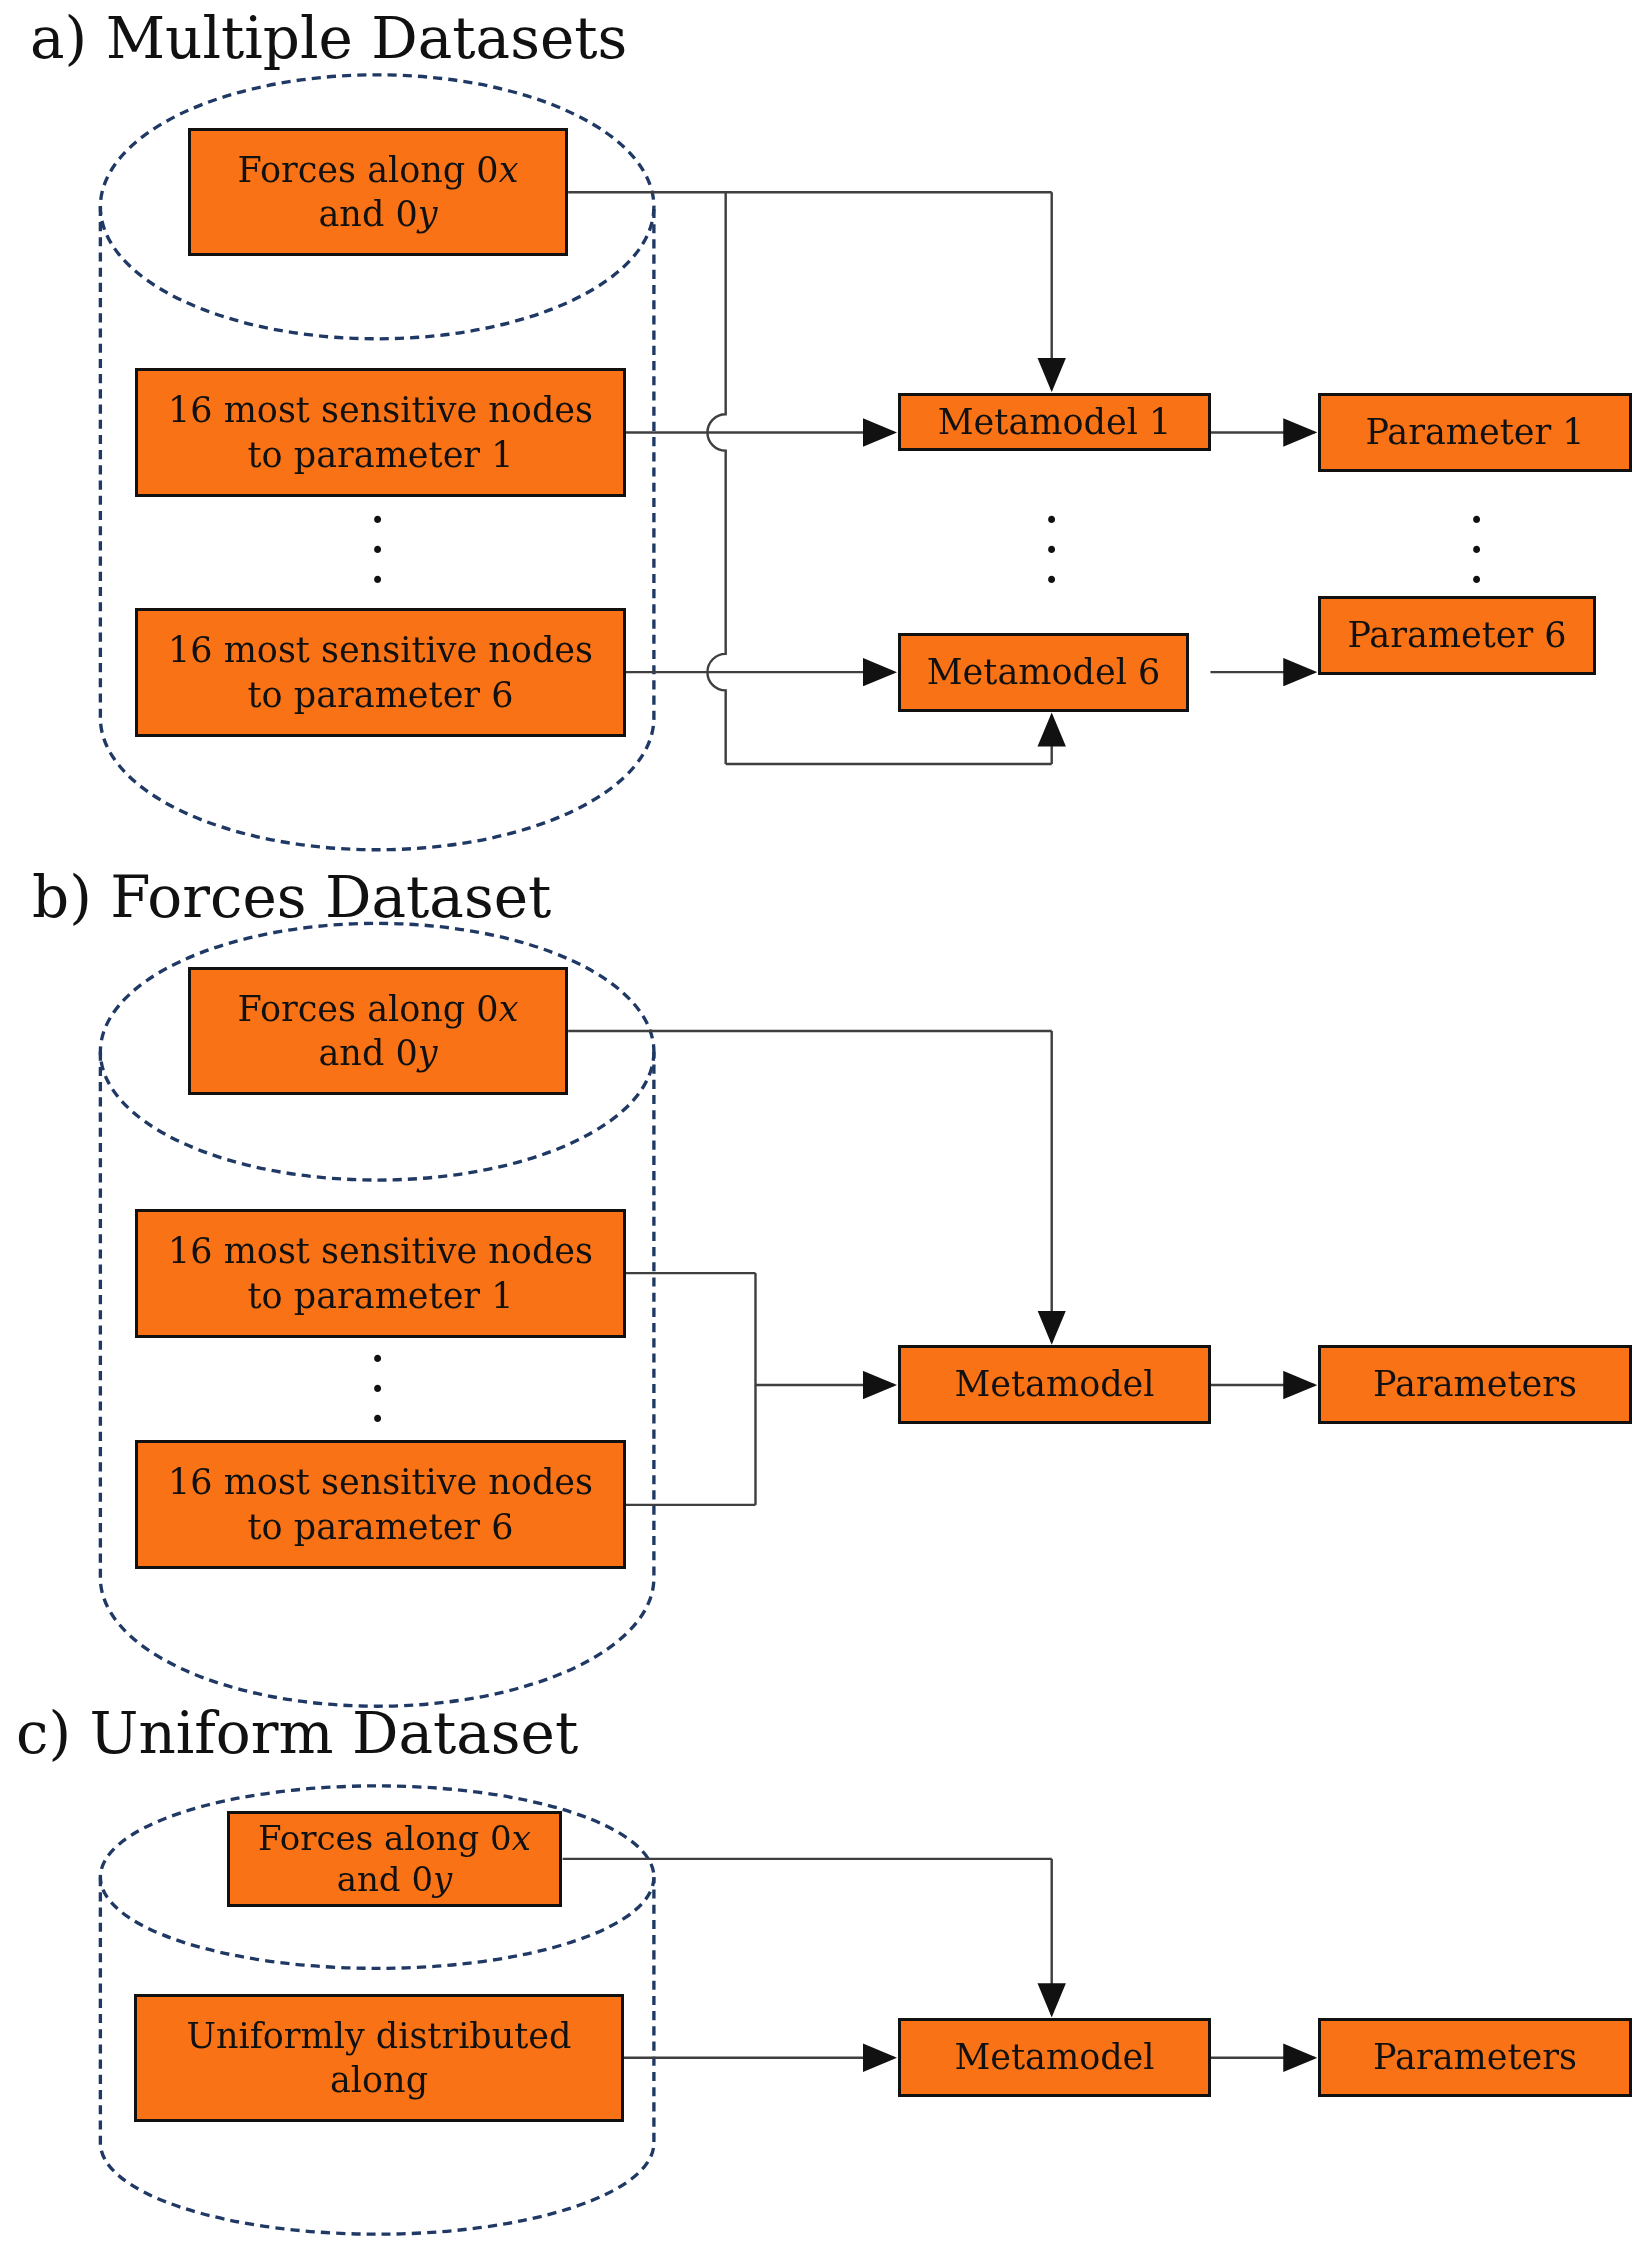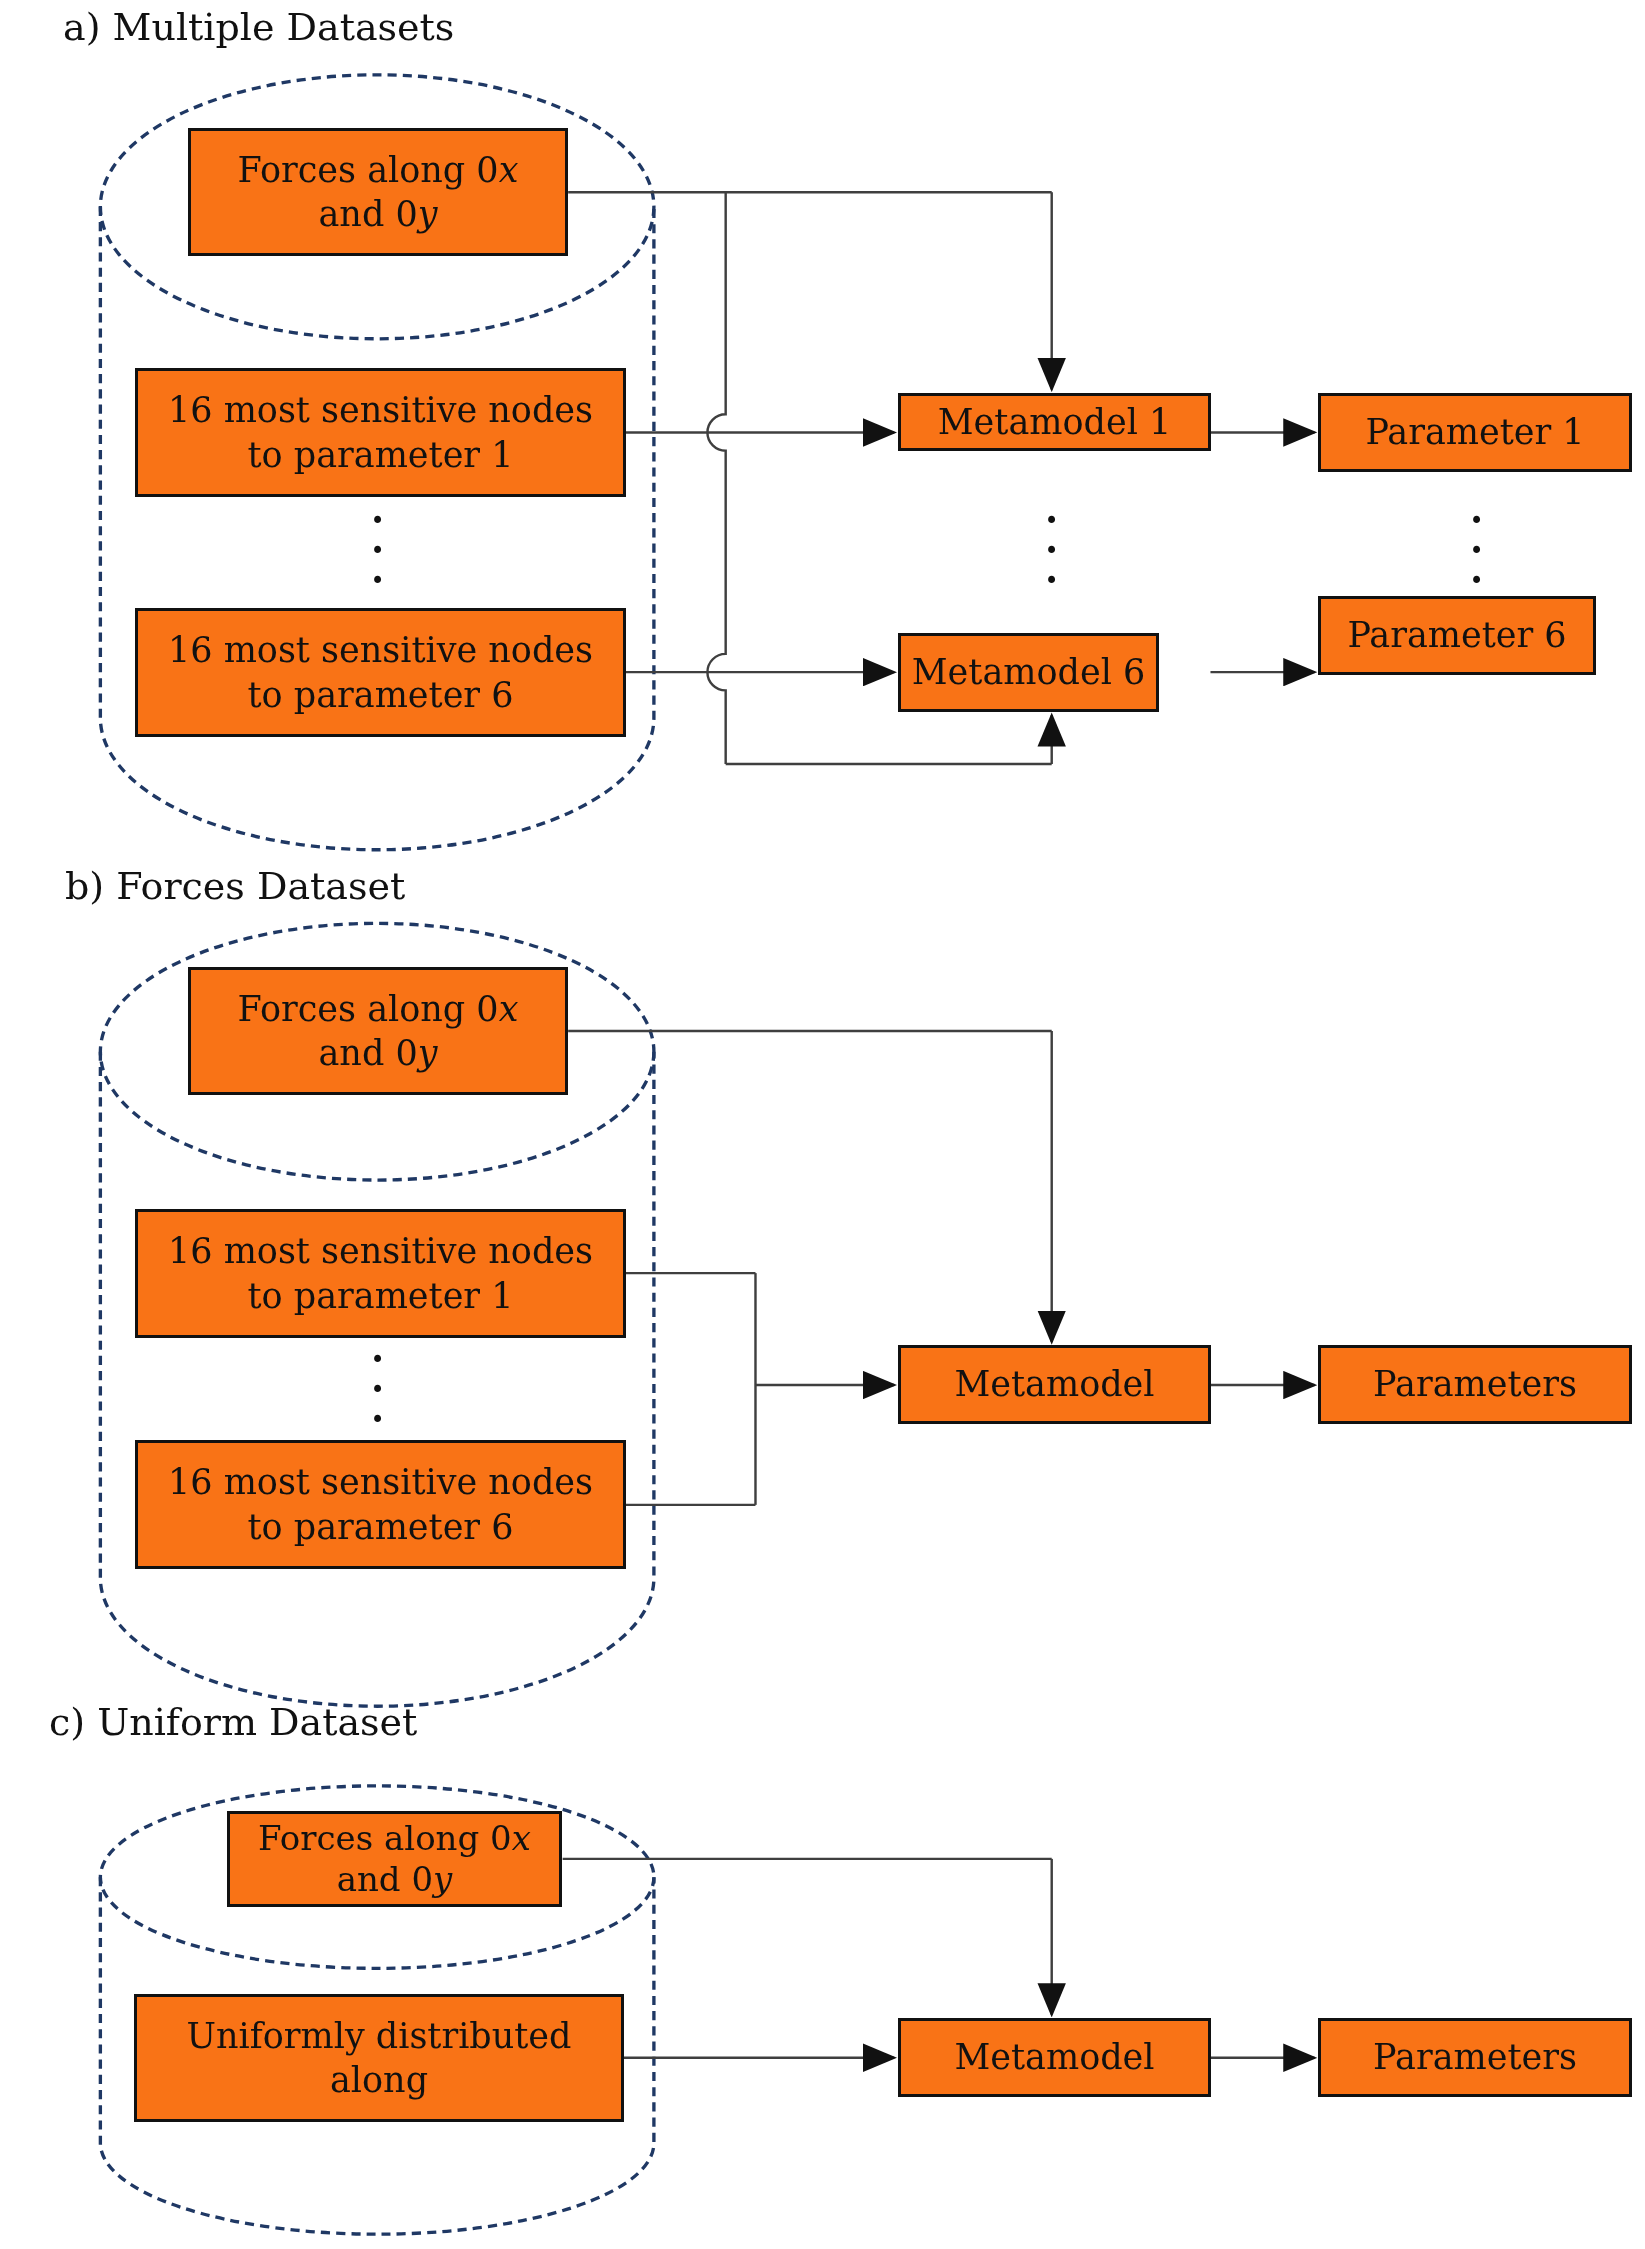--- a/index.html
+++ b/index.html
@@ -8,21 +8,21 @@
     width:1646px;height:2250px;
     background:#ffffff;
     font-family:"DejaVu Serif","Liberation Serif",serif;
     color:#111111;
   }
   #wires{position:absolute;left:0;top:0;z-index:1;}
   .dash{stroke:#1F3864;stroke-width:5.5;fill:none;stroke-dasharray:15 10;}
   .wire{stroke:#3F3F3F;stroke-width:4;fill:none;}
   .sec-title{
     position:absolute;z-index:2;
-    font-size:38px;line-height:1.12;white-space:nowrap;margin-left:33px;
+    font-size:58px;line-height:1.12;white-space:nowrap;
   }
   .box{
     position:absolute;z-index:2;box-sizing:border-box;
     background:#f97316;border:3.6px solid #111111;
     display:flex;flex-direction:column;align-items:center;justify-content:center;
     text-align:center;font-size:35px;line-height:1.26;
   }
   .box.small{font-size:34px;line-height:1.22;}
   .it{font-style:italic;}
   .dots{
@@ -105,21 +105,21 @@
     <div>Parameter 1</div>
   </div>
 
   <div class="dots" style="left:1015px;top:506px;width:73px;height:97px;">•
 •
 •</div>
   <div class="dots" style="left:1440px;top:506px;width:73px;height:97px;">•
 •
 •</div>
 
-  <div class="box" style="left:898px;top:633px;width:261px;height:79px;">
+  <div class="box" style="left:898px;top:633px;width:291px;height:79px;">
     <div>Metamodel 6</div>
   </div>
 
   <div class="box" style="left:1318px;top:596px;width:278px;height:79px;">
     <div>Parameter 6</div>
   </div>
 
   <div class="sec-title" style="left:32px;top:865px;">b) Forces Dataset</div>
 
   <div class="box" style="left:188px;top:967px;width:380px;height:128px;">

